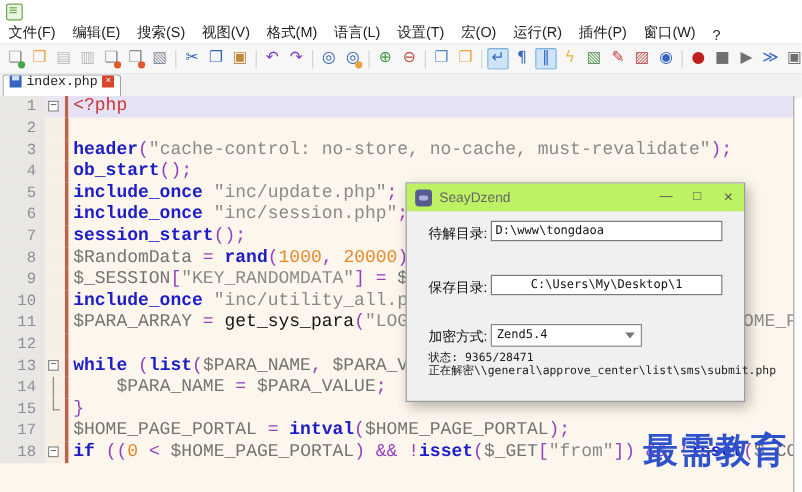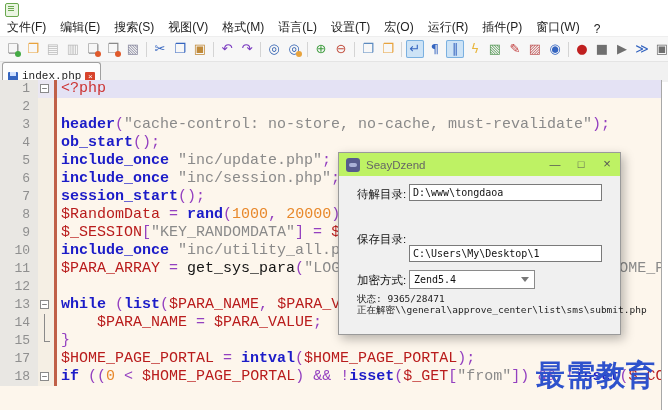--- a/index.html
+++ b/index.html
@@ -24,21 +24,21 @@
   .tb{width:18px;height:18px;margin:0 1px;display:flex;align-items:center;justify-content:center;
       font-size:13px;line-height:18px;position:relative;border-radius:2px;flex:none;
       font-family:"DejaVu Sans",sans-serif}
   .tb.active{background:#cde3f6;box-shadow:inset 0 0 0 1px #7ab0e0}
   .tb .badge{position:absolute;right:1px;bottom:1px;width:6px;height:6px;border-radius:50%}
   .tb-sep{width:1px;height:15px;background:#d4d4d4;margin:0 3px;flex:none}
 
   
   .tabbar{height:20px;background:#f1f1f1;display:flex;align-items:flex-end;padding-left:2px}
   .tab{height:19px;background:#fdfdfd;border:1px solid #a0a0a0;border-bottom:none;
-       border-radius:3px 3px 0 0;display:flex;align-items:flex-end;padding:0 5px;gap:4px;
+       border-radius:3px 3px 0 0;display:flex;align-items:flex-start;padding:0 5px;gap:4px;
        font-size:11px;font-family:"Liberation Mono",monospace;color:#222}
   .tab-save-icon{width:10px;height:10px;background:#3565c0;border-radius:1px;position:relative;flex:none}
   .tab-save-icon::after{content:"";position:absolute;left:2px;top:0;width:6px;height:4px;background:#cfe0ff}
   .tab-close{width:10px;height:10px;background:#d8442c;color:#fff;font-size:8px;line-height:10px;
        text-align:center;border-radius:1px;flex:none}
 
   
   .editor{position:absolute;left:0;top:80px;width:661px;height:330px;background:#fdf6ec;
           border-right:1px solid #a8a8a8;overflow:hidden}
   .line-row{display:flex;height:18px}
@@ -52,21 +52,21 @@
   .fend{position:absolute;left:6px;top:0;width:5px;height:9px;border-left:1px solid #8a8a8a;
         border-bottom:1px solid #8a8a8a}
   .changebar{width:3px;flex:none;background:#c06048}
   .codecell{flex:1;white-space:pre;padding-left:4px;
             font:15px/18px "Liberation Mono",monospace;color:#111;overflow:hidden}
   .line-row.hl .codecell{background:#e4e2f4}
   .line-row.hl .foldcol{background:#eae7f2}
   .seg-tag{color:#cc3333}
   .seg-k{color:#1c1cc8;font-weight:bold}
   .seg-s{color:#8a8a8a}
-  .seg-v{color:#b91c1c}
+  .seg-v{color:#737373}
   .seg-n{color:#e8882a}
   .seg-o{color:#9440c0}
   .seg-d{color:#141414}
 
   
   .dialog{position:absolute;left:338px;top:152px;width:281px;height:181px;background:#f0f0f0;
           border:1px solid #9a9a9a;box-shadow:3px 4px 10px rgba(0,0,0,.28);z-index:10}
   .dlg-title{height:23px;background:#bef264;display:flex;align-items:center;padding-left:7px}
   .dlg-icon{width:14px;height:14px;border-radius:3px;background:#575b8e;margin-right:6px;
             position:relative;flex:none}
@@ -287,21 +287,21 @@
     <span class="dlg-title-text">SeayDzend</span>
     <span class="dlg-btn">—</span>
     <span class="dlg-btn">□</span>
     <span class="dlg-btn close">×</span>
   </div>
 
   <span class="dlg-label" style="top:34px">待解目录:</span>
   <input class="dlg-input" style="top: 31px;" value="D:\www\tongdaoa">
 
   <span class="dlg-label" style="top:79px">保存目录:</span>
-  <input class="dlg-input" style="top: 92px;" value="C:\Users\My\Desktop\1">
+  <input class="dlg-input" style="top: 76px; text-align: center;" value="C:\Users\My\Desktop\1">
 
   <span class="dlg-label" style="top:120px">加密方式:</span>
   <div class="dlg-select">
     <span>Zend5.4</span>
     <span class="chev"></span>
   </div>
 
   <div class="dlg-status"><span>状态: 9365/28471</span>
 <span>正在解密\\general\approve_center\list\sms\submit.php</span></div>
 </div>

